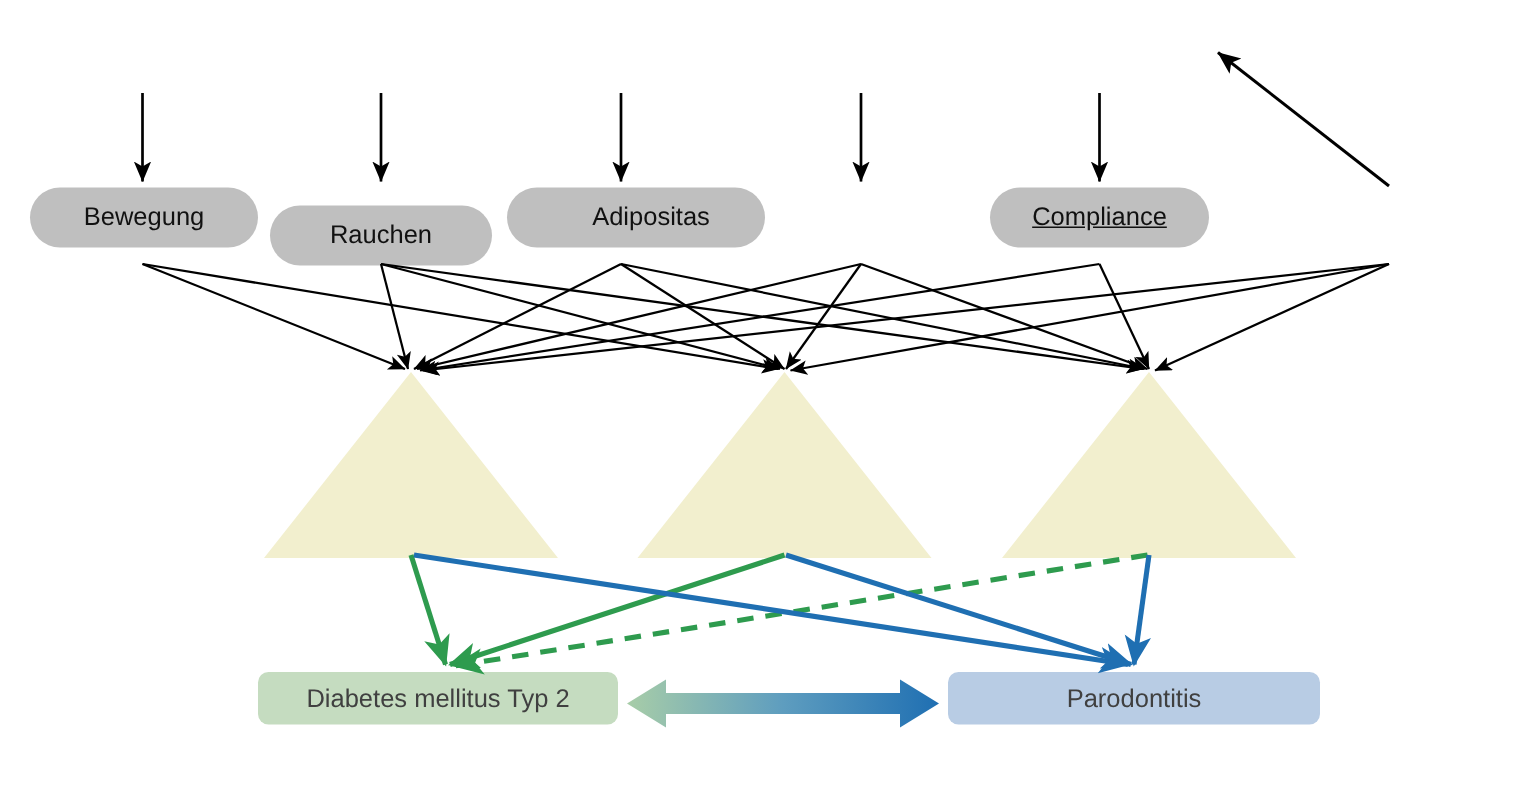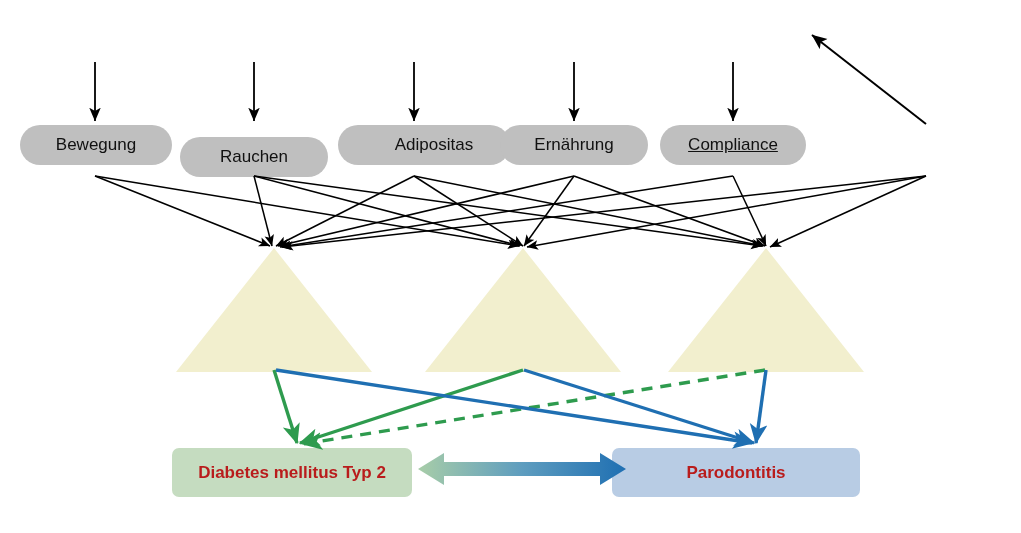--- a/index.html
+++ b/index.html
@@ -20,44 +20,41 @@
     display:flex;align-items:center;justify-content:center;
     font-size:17px;color:#111;border-radius:23px;
   }
 
   .tri-label{
     position:absolute;text-align:center;font-size:10.5px;line-height:14px;
     color:#111;white-space:pre-line;
   }
 
   .bottom-box{
-    position:absolute;top:448px;height:49px;border-radius:7px;
+    position:absolute;top:448px;height:35px;border-radius:7px;
     display:flex;align-items:center;justify-content:center;
-    font-size:17px;color:#b91c1c;font-weight:bold;
+    font-size:17px;color:#404040;
   }
   .bottom-box.dm{left:172px;width:240px;background:#C5DCC0;}
-  .bottom-box.pa{left:612px;width:248px;background:#B8CCE4;text-align:center;}
+  .bottom-box.pa{left:632px;width:248px;background:#B8CCE4;text-align:center;}
 </style>
 </head>
 <body>
 
 <div id="stage">
 
 
   <div class="gray-box" style="left:20px;width:152px;">
     <span>Bewegung</span>
   </div>
   <div class="gray-box" style="left:180px;width:148px;margin-top:12px;">
     <span>Rauchen</span>
   </div>
   <div class="gray-box" style="left:338px;width:152px;padding-left:20px;">
     <span>Adipositas</span>
-  </div>
-  <div class="gray-box" style="left:500px;width:148px;">
-    <span>Ernährung</span>
   </div>
   <div class="gray-box" style="left:660px;width:146px;text-decoration:underline;">
     <span>Compliance</span>
   </div>
 
   <div class="tri-label" style="left:214px;top:309px;width:120px;">Gesteigerte
 Inflammation</div>
   <div class="tri-label" style="left:463px;top:309px;width:120px;">Verschlechterte
 Regeneration</div>
   <div class="tri-label" style="left:706px;top:309px;width:120px;">Biofilm-

